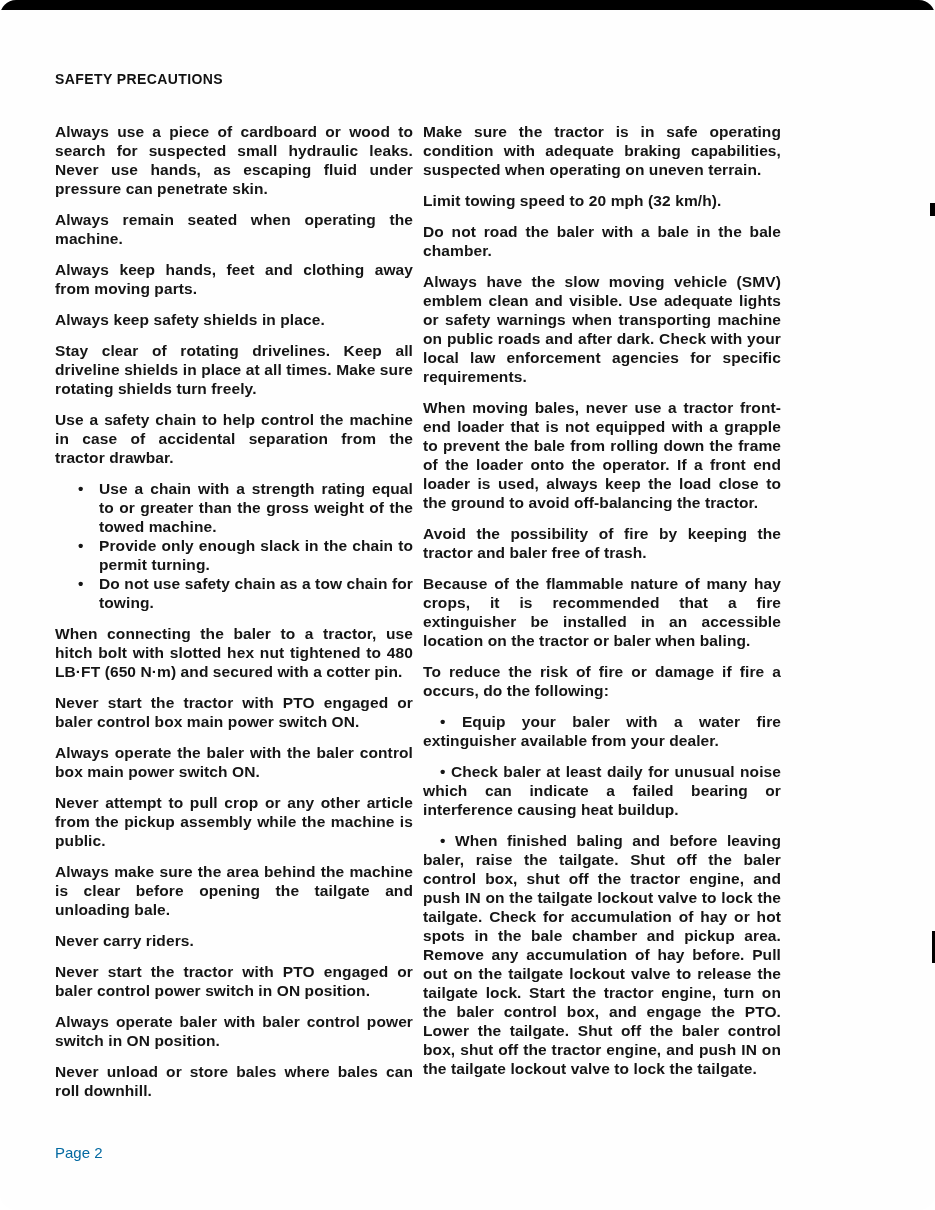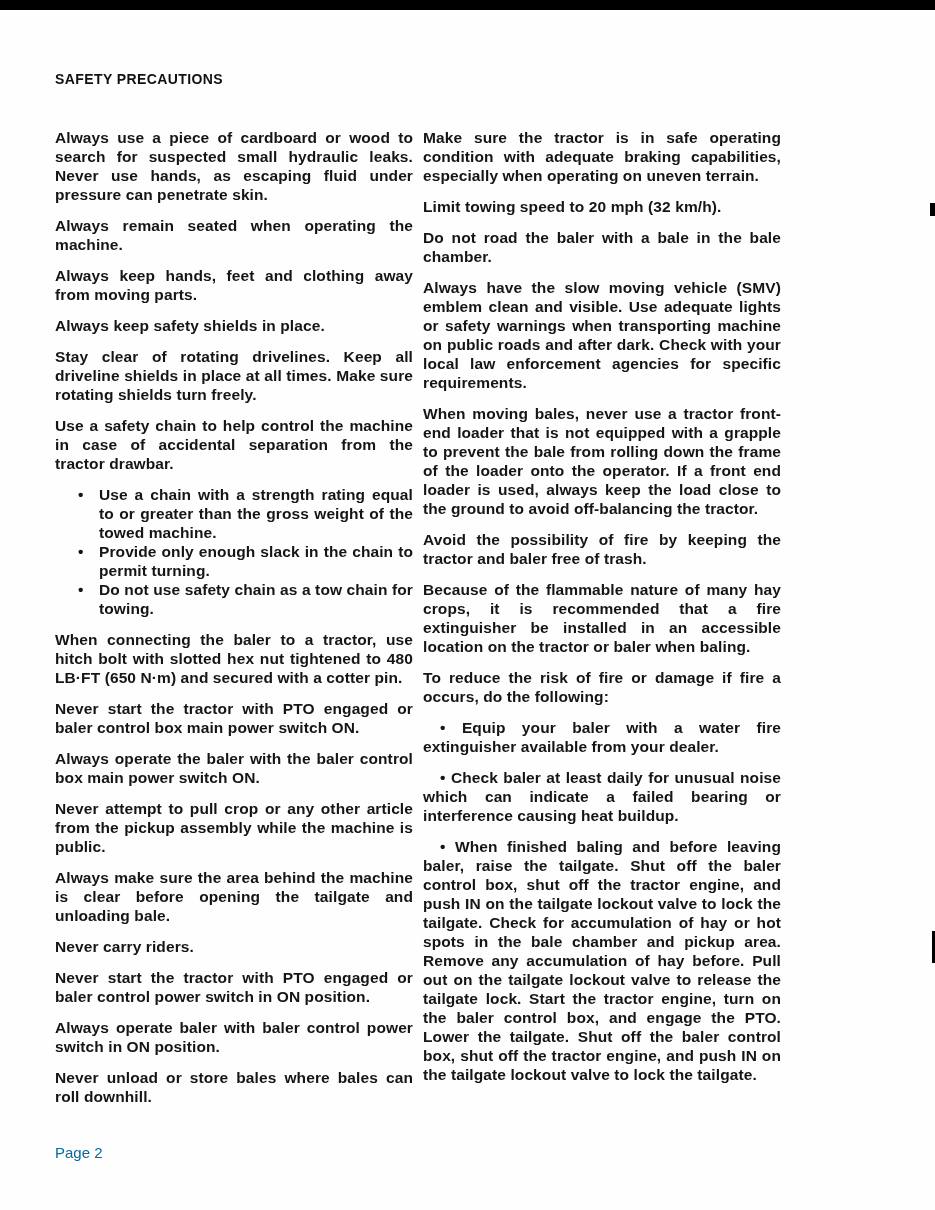--- a/index.html
+++ b/index.html
@@ -4,39 +4,40 @@
 <style>
   html, body { margin: 0; padding: 0; background: #ffffff; }
   .page {
     position: relative;
     width: 935px;
     height: 1210px;
     background: #fefefe;
     font-family: "Liberation Sans", sans-serif;
     color: #121212;
     overflow: hidden;
+    border-radius: 16px;
   }
   .top-bar {
     position: absolute;
     top: 0; left: 0;
     width: 100%; height: 10px;
     background: #000000;
   }
   .page-title {
     position: absolute;
     left: 55px; top: 71px;
     margin: 0;
     font-size: 14px;
     font-weight: 700;
     letter-spacing: 0.4px;
     color: #111;
   }
   .columns {
     position: absolute;
-    left: 55px; top: 128px;
+    left: 55px; top: 122px;
     width: 740px;
     display: flex;
     gap: 10px;
   }
   .col {
     width: 358px;
     font-size: 15.5px;
     font-weight: 700;
     line-height: 19px;
     text-align: justify;
@@ -100,21 +101,21 @@
         <p class="para">Never start the tractor with PTO engaged or baler control box main power switch ON.</p>
         <p class="para">Always operate the baler with the baler control box main power switch ON.</p>
         <p class="para">Never attempt to pull crop or any other article from the pickup assembly while the machine is public.</p>
         <p class="para">Always make sure the area behind the machine is clear before opening the tailgate and unloading bale.</p>
         <p class="para">Never carry riders.</p>
         <p class="para">Never start the tractor with PTO engaged or baler control power switch in ON position.</p>
         <p class="para">Always operate baler with baler control power switch in ON position.</p>
         <p class="para">Never unload or store bales where bales can roll downhill.</p>
       </div>
     <div class="col" id="col-right">
-        <p class="para">Make sure the tractor is in safe operating condition with adequate braking capabilities, especially when operating on uneven terrain.</p>
+        <p class="para">Make sure the tractor is in safe operating condition with adequate braking capabilities, suspected when operating on uneven terrain.</p>
         <p class="para">Limit towing speed to 20 mph (32 km/h).</p>
         <p class="para">Do not road the baler with a bale in the bale chamber.</p>
         <p class="para">Always have the slow moving vehicle (SMV) emblem clean and visible. Use adequate lights or safety warnings when transporting machine on public roads and after dark. Check with your local law enforcement agencies for specific requirements.</p>
         <p class="para">When moving bales, never use a tractor front-end loader that is not equipped with a grapple to prevent the bale from rolling down the frame of the loader onto the operator. If a front end loader is used, always keep the load close to the ground to avoid off-balancing the tractor.</p>
         <p class="para">Avoid the possibility of fire by keeping the tractor and baler free of trash.</p>
         <p class="para">Because of the flammable nature of many hay crops, it is recommended that a fire extinguisher be installed in an accessible location on the tractor or baler when baling.</p>
         <p class="para">To reduce the risk of fire or damage if fire a occurs, do the following:</p>
         <p class="para bullet-para">• Equip your baler with a water fire extinguisher available from your dealer.</p>
         <p class="para bullet-para">• Check baler at least daily for unusual noise which can indicate a failed bearing or interference causing heat buildup.</p>
         <p class="para bullet-para">• When finished baling and before leaving baler, raise the tailgate. Shut off the baler control box, shut off the tractor engine, and push IN on the tailgate lockout valve to lock the tailgate. Check for accumulation of hay or hot spots in the bale chamber and pickup area. Remove any accumulation of hay before. Pull out on the tailgate lockout valve to release the tailgate lock. Start the tractor engine, turn on the baler control box, and engage the PTO. Lower the tailgate. Shut off the baler control box, shut off the tractor engine, and push IN on the tailgate lockout valve to lock the tailgate.</p>

